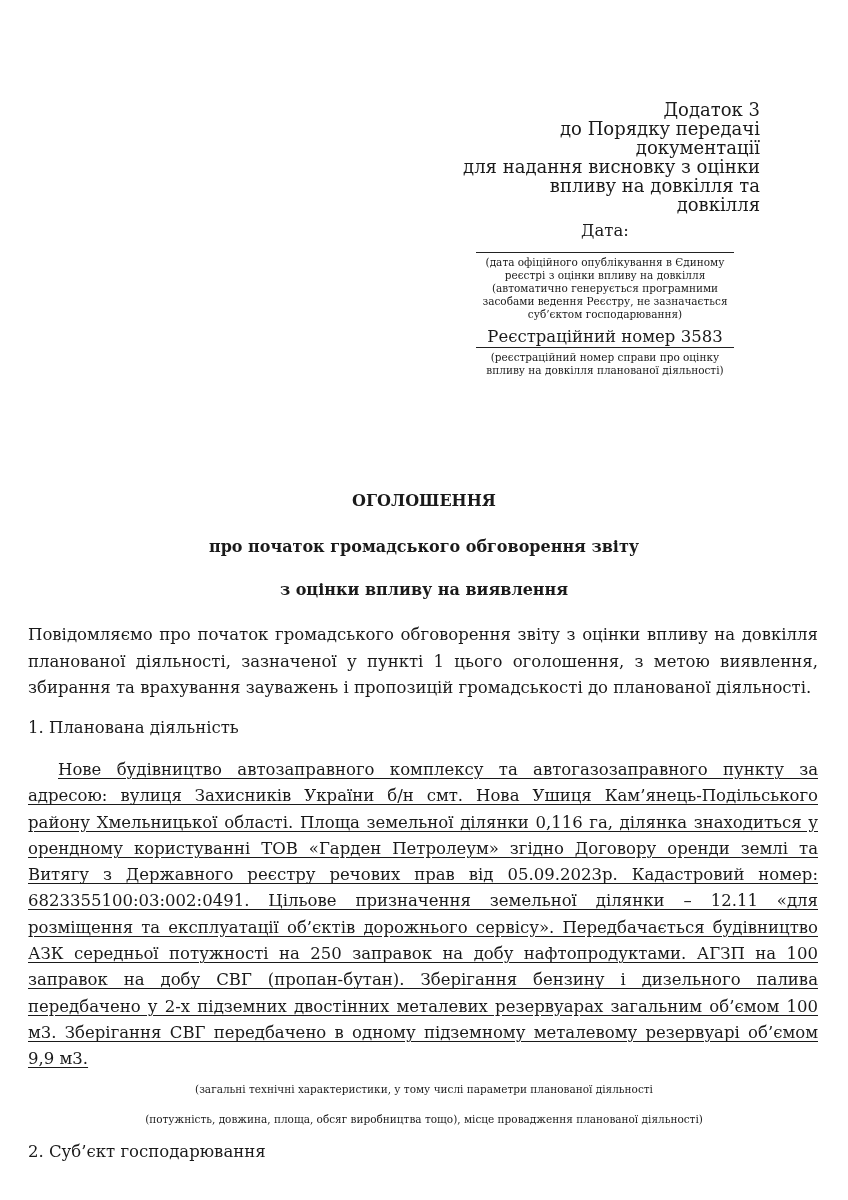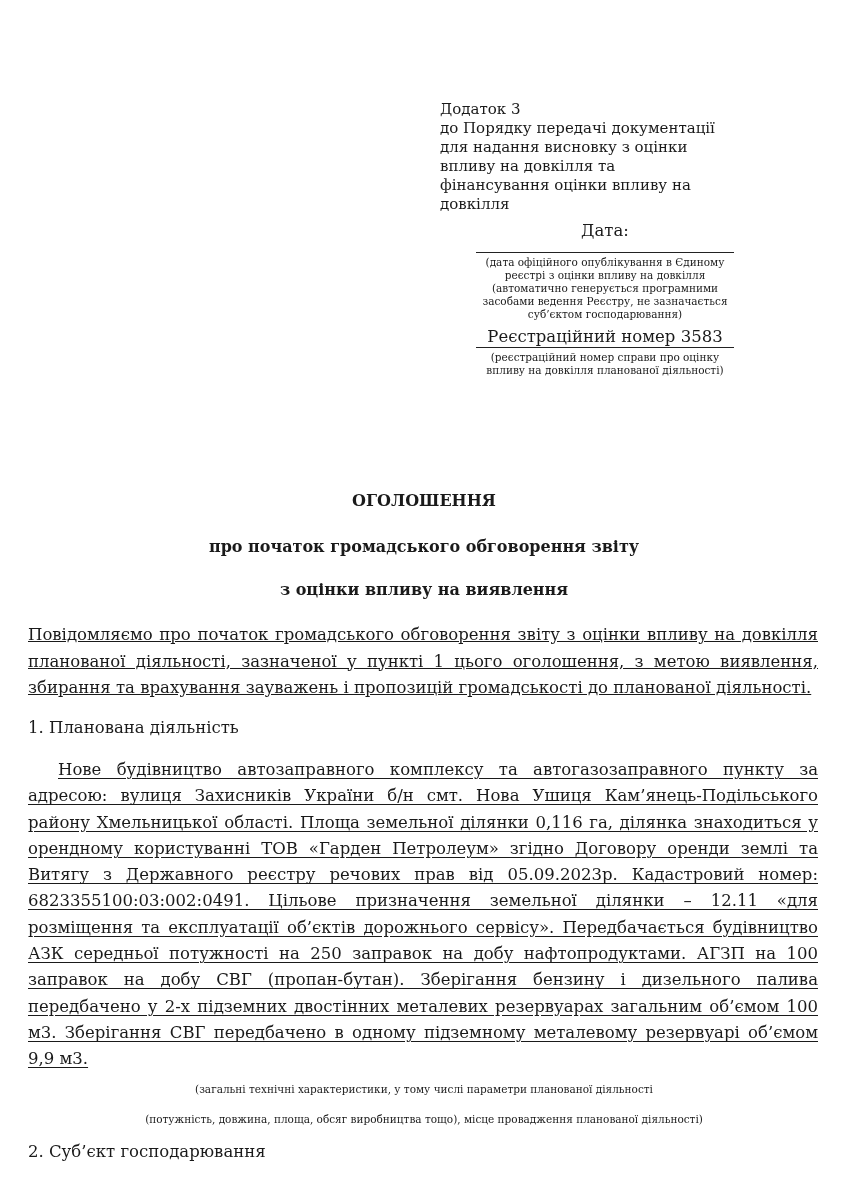--- a/index.html
+++ b/index.html
@@ -2,21 +2,21 @@
 <html><head>
 <meta charset="utf-8">
 <style>
   html, body { margin: 0; padding: 0; background: #ffffff; }
   body {
     width: 848px; height: 1200px; position: relative; overflow: hidden;
     font-family: "DejaVu Serif", serif; color: #1a1a1a;
   }
   .annex {
     position: absolute; left: 440px; top: 100px; width: 320px;
-    text-align: left; font-size: 15px; line-height: 19px;
+    text-align: right; font-size: 18px; line-height: 19px;
   }
   .date-block {
     position: absolute; left: 476px; top: 222px; width: 258px; text-align: center;
   }
   .date-label {
     font-size: 16.5px; line-height: 18px;
     border-bottom: 1.5px solid #222; padding-bottom: 12px;
   }
   .small-note { font-size: 10.5px; line-height: 13px; margin-top: 3px; }
   .reg-block {
@@ -27,21 +27,21 @@
   }
   .title {
     position: absolute; left: 0; width: 848px; text-align: center;
     font-weight: bold; font-size: 16px;
   }
   .t1 { top: 491px; }
   .t2 { top: 537px; }
   .t3 { top: 580px; }
   .intro {
     position: absolute; left: 28px; top: 622px; width: 790px;
-    font-size: 16.5px; line-height: 26.5px; text-align: justify; text-decoration: underline;
+    font-size: 16.5px; line-height: 26.5px; text-align: justify;
   }
   .section {
     position: absolute; left: 28px; font-size: 16.5px; line-height: 20px;
   }
   .s1 { top: 718px; }
   .s2 { top: 1142px; }
   .desc {
     position: absolute; left: 28px; top: 757px; width: 790px;
     font-size: 16.5px; line-height: 26.3px; text-align: justify;
     text-indent: 30px; text-decoration: underline; text-underline-offset: 3px;
@@ -54,21 +54,20 @@
   .c2 { top: 1113px; }
 </style>
 </head>
 <body>
 
 <div class="annex">
   <div>Додаток 3</div>
   <div>до Порядку передачі документації</div>
   <div>для надання висновку з оцінки</div>
   <div>впливу на довкілля та</div>
-  <div>фінансування оцінки впливу на</div>
   <div>довкілля</div>
 </div>
 
 <div class="date-block">
   <div class="date-label">Дата:</div>
   <div class="small-note">(дата офіційного опублікування в Єдиному реєстрі з оцінки впливу на довкілля (автоматично генерується програмними засобами ведення Реєстру, не зазначається суб’єктом господарювання)</div>
 </div>
 
 <div class="reg-block">
   <div class="reg-label">Реєстраційний номер 3583</div>

